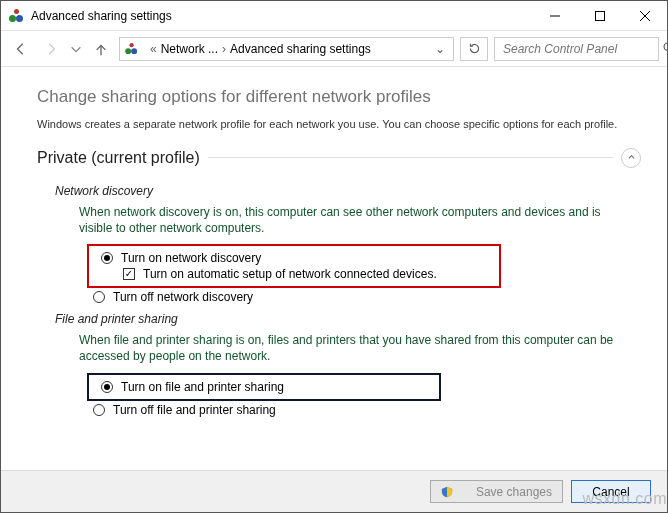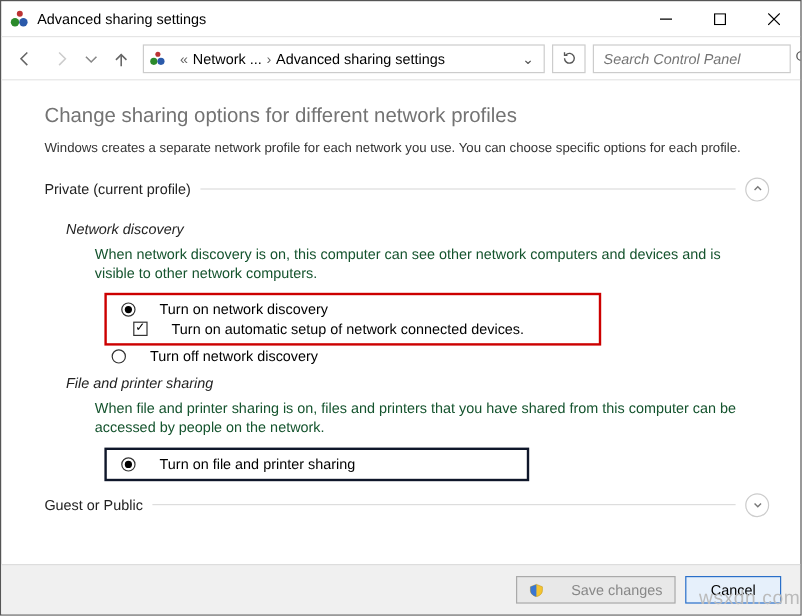--- a/index.html
+++ b/index.html
@@ -75,46 +75,46 @@
     top: 68px; left: 0; right: 0; bottom: 42px;
     padding: 14px 26px 0 36px;
     overflow: hidden;
     color: #222;
   }
   .heading {
     color: #737373; font-size: 17px; margin: 4px 0 10px 0; font-weight: 400;
   }
   .intro { font-size: 11px; color: #333; line-height: 1.35; margin-bottom: 14px; max-width: 590px;}
   .section-head {
-    display:flex; align-items:center; gap:8px; font-size:12px; color:#222; margin: 16px 0;
+    display:flex; align-items:center; gap:8px; font-size:16px; color:#222; margin: 16px 0;
   }
   .section-head .rule { flex:1; border-top:1px solid #ddd; }
   .section-head .chev {
     width:20px; height:20px; border:1px solid #ccc; border-radius:50%;
     display:flex; align-items:center; justify-content:center; color:#777; font-size:10px;
   }
   .subhead { font-size:12px; color:#222; margin: 8px 0 6px 18px; font-style: italic; }
   .desc { font-size:12px; color:#14532d; margin: 0 8px 8px 42px; line-height:1.35; }
   .radio-row, .check-row {
-    display:flex; align-items:center; gap:20px; font-size:12px; color:#000; margin:2px 0 2px 56px;
+    display:flex; align-items:center; gap:8px; font-size:12px; color:#000; margin:2px 0 2px 56px;
   }
   .check-row { margin-left: 76px; }
   .radio {
     width:12px; height:12px; border:1px solid #333; border-radius:50%; display:inline-flex;
     align-items:center; justify-content:center; background:#fff;
   }
   .radio.selected::after { content:''; width:6px; height:6px; background:#000; border-radius:50%; }
   .checkbox {
     width:12px; height:12px; border:1px solid #333; display:inline-flex; align-items:center; justify-content:center; background:#fff; font-size:10px; line-height:1;
   }
   .checkbox.checked::after { content:'✓'; font-size:10px; color:#000; }
   .hlbox { border: 2px solid #c00; padding: 3px 6px; margin-left: 50px; margin-right: 140px;}
   .hlbox2 { border: 2px solid #0f172a; padding: 3px 6px; margin-left: 50px; margin-right: 200px; text-align: center;}
   .hlbox .radio-row, .hlbox .check-row, .hlbox2 .radio-row { margin-left: 6px; }
-  .hlbox .check-row { margin-left: 16px; }
+  .hlbox .check-row { margin-left: 28px; }
 
   .footer {
     position:absolute; left:0; right:0; bottom:0; height:42px;
     background:#f0f0f0; border-top:1px solid #ddd;
     display:flex; align-items:center; justify-content:flex-end; gap:8px; padding:0 16px;
   }
   .btn {
     height:23px; min-width:80px; border:1px solid #aaa; background:#e8e8e8; font-size:12px;
     display:flex; align-items:center; justify-content:center; padding:0 10px; gap:23px;
   }
@@ -238,30 +238,25 @@
 
   <div class="subhead">File and printer sharing</div>
   <div class="desc">When file and printer sharing is on, files and printers that you have shared from this computer can be accessed by people on the network.</div>
 
   <div class="hlbox2">
     <div class="radio-row">
       <span class="radio selected"></span>
       <span>Turn on file and printer sharing</span>
     </div>
   </div>
-
-  <div class="section-head" style="margin-top:10px">
-    <span>Guest or Public</span>
-    <span class="rule"></span>
-    <span class="chev">
-      <svg viewBox="0 0 10 10" width="9" height="9" stroke="#777" fill="none" stroke-width="1.3">
-          <polyline points="2,4 5,7 8,4"></polyline>
-        </svg>
-    </span>
-  </div>
+  <div class="radio-row">
+    <span class="radio"></span>
+    <span>Turn off file and printer sharing</span>
+  </div>
+
 </div>
 
 <div class="footer">
   <div class="btn disabled">
     <svg class="shield" viewBox="0 0 12 12">
       <path d="M6 1 L11 3 L11 6 C11 9 8 11 6 11 C4 11 1 9 1 6 L1 3 Z" fill="#f4c430" stroke="#c89b1a" stroke-width="0.5"></path>
       <path d="M6 1 L6 11 C4 11 1 9 1 6 L1 3 Z" fill="#3a76d0"></path>
     </svg>
     <span>Save changes</span>
   </div>

